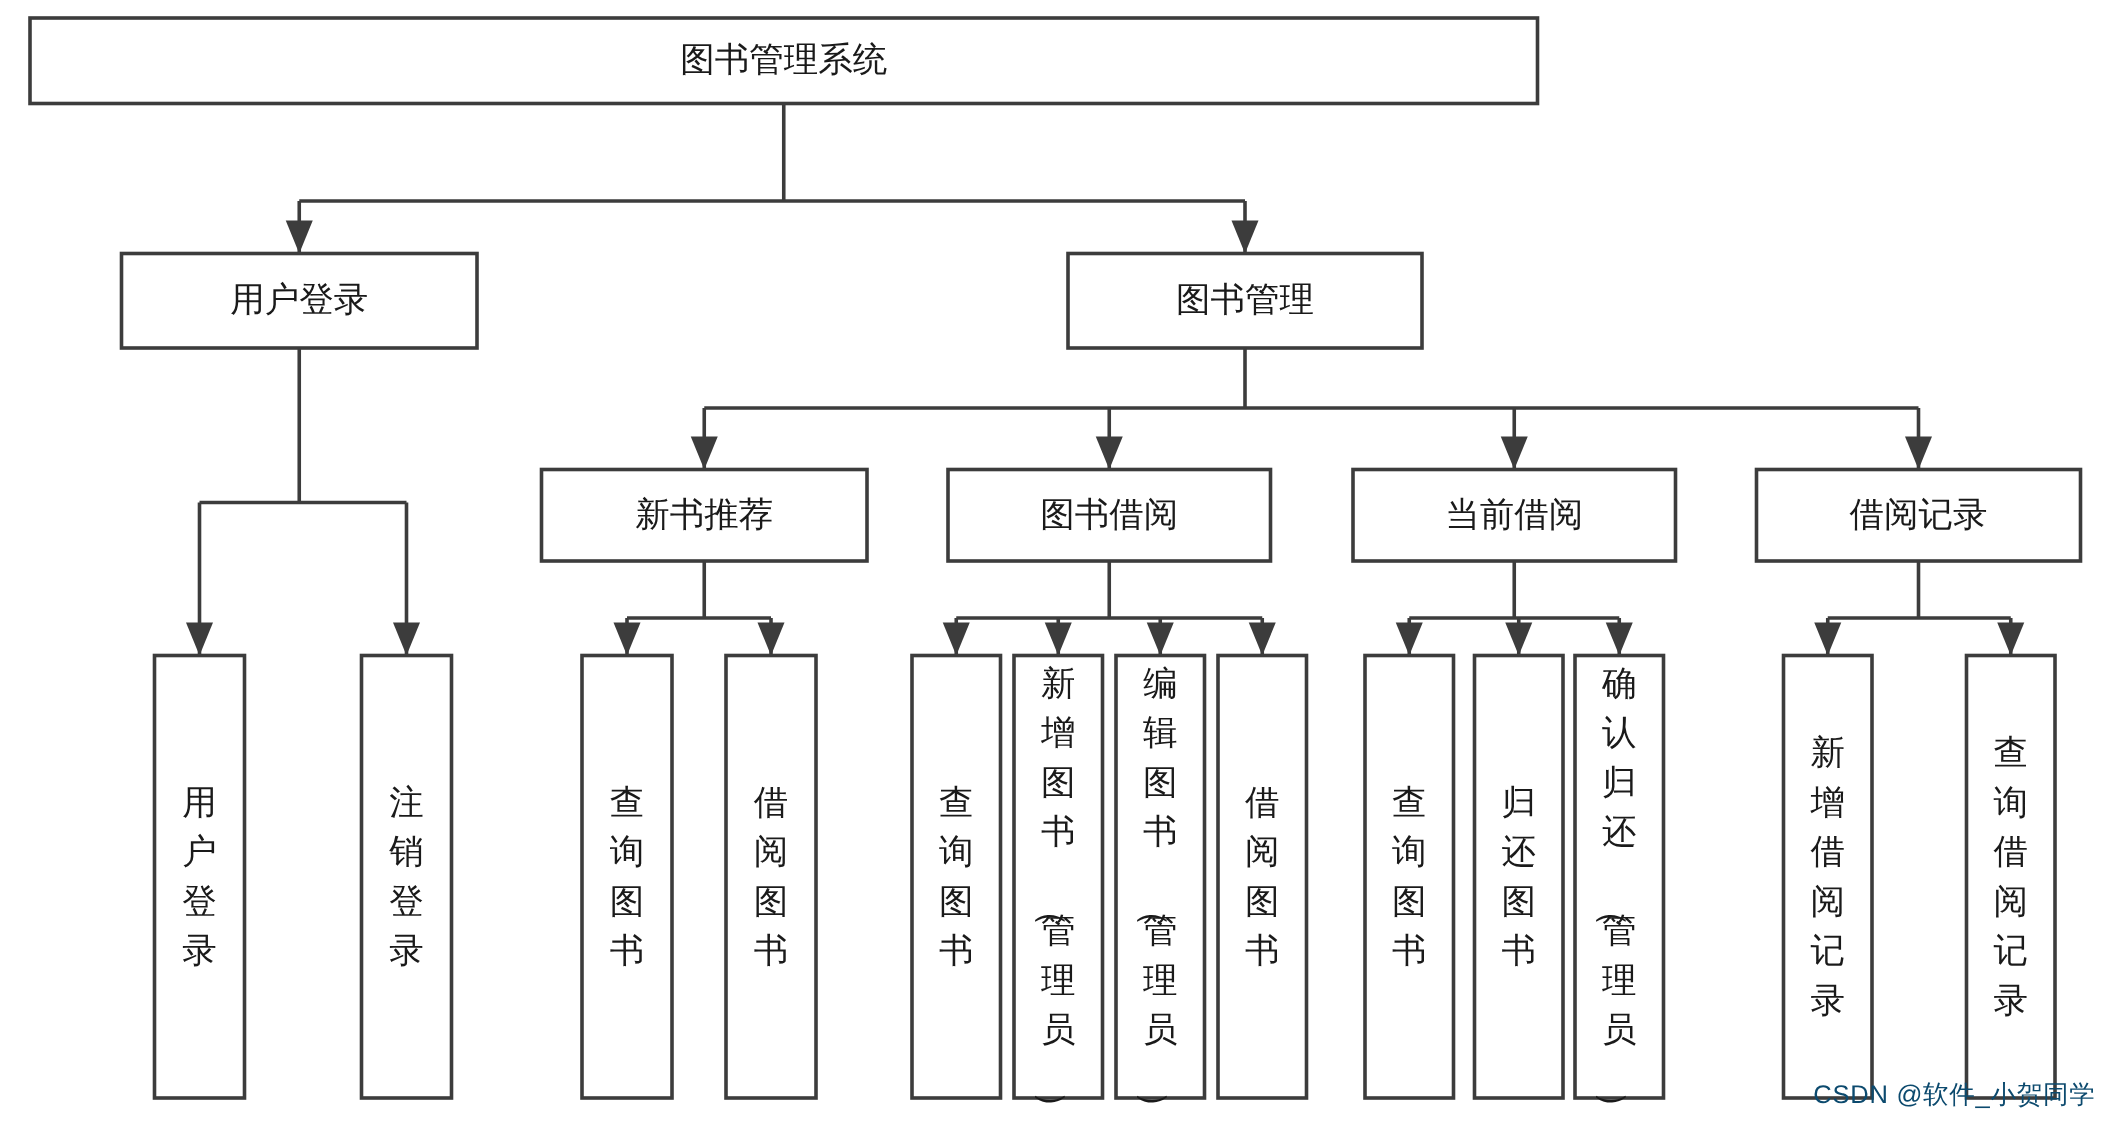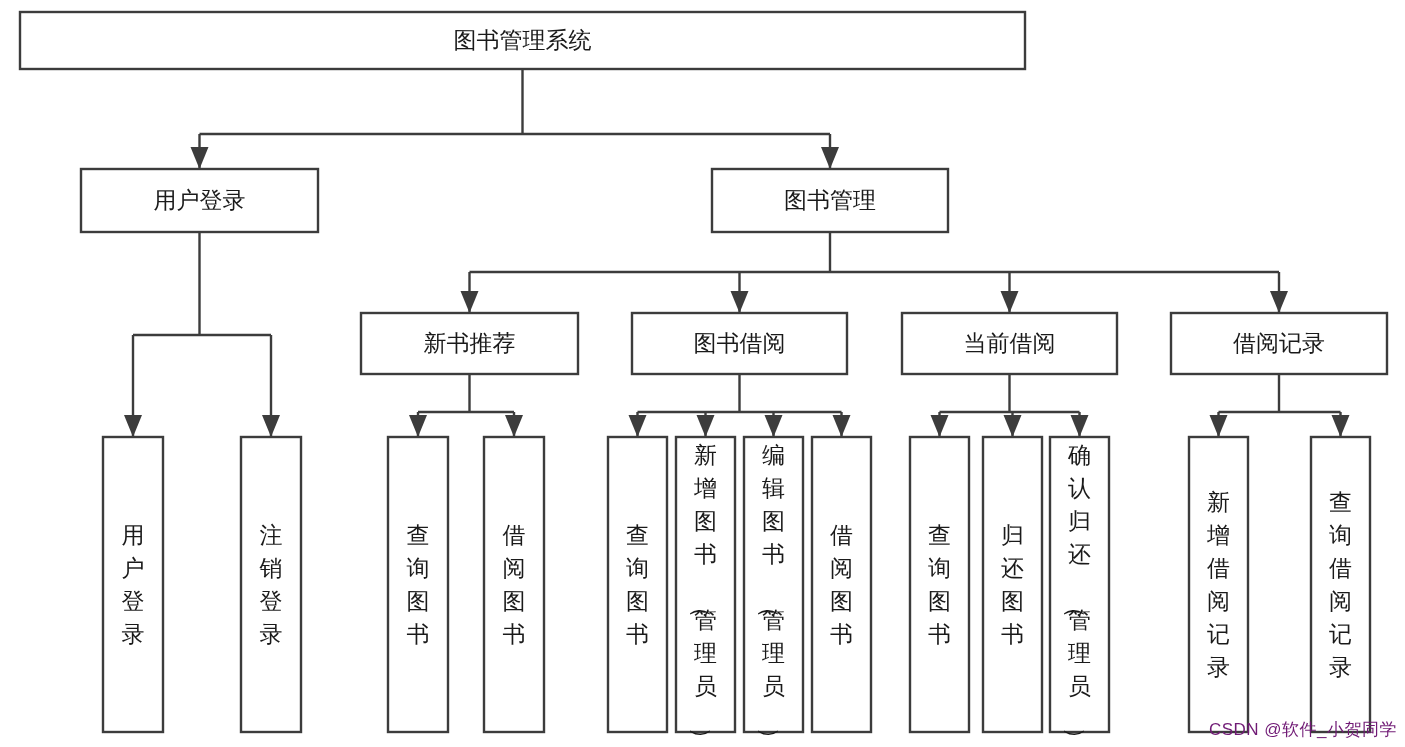--- a/index.html
+++ b/index.html
@@ -48,21 +48,21 @@
   .arrow-head {
     fill: #3c3c3c;
     stroke: none;
   }
   .watermark {
     position: absolute;
     right: 8px;
     bottom: 6px;
     font-family: "Liberation Sans", "DejaVu Sans", sans-serif;
     font-size: 17px;
-    color: #701a75;
+    color: #0c4a6e;
     letter-spacing: 0.5px;
     white-space: nowrap;
     pointer-events: none;
   }
 </style>
 </head>
 <body>
 
 <div id="diagram-root">
   <svg id="diagram-svg" width="1405" height="747" viewBox="0 0 1405 747" xmlns="http://www.w3.org/2000/svg">

